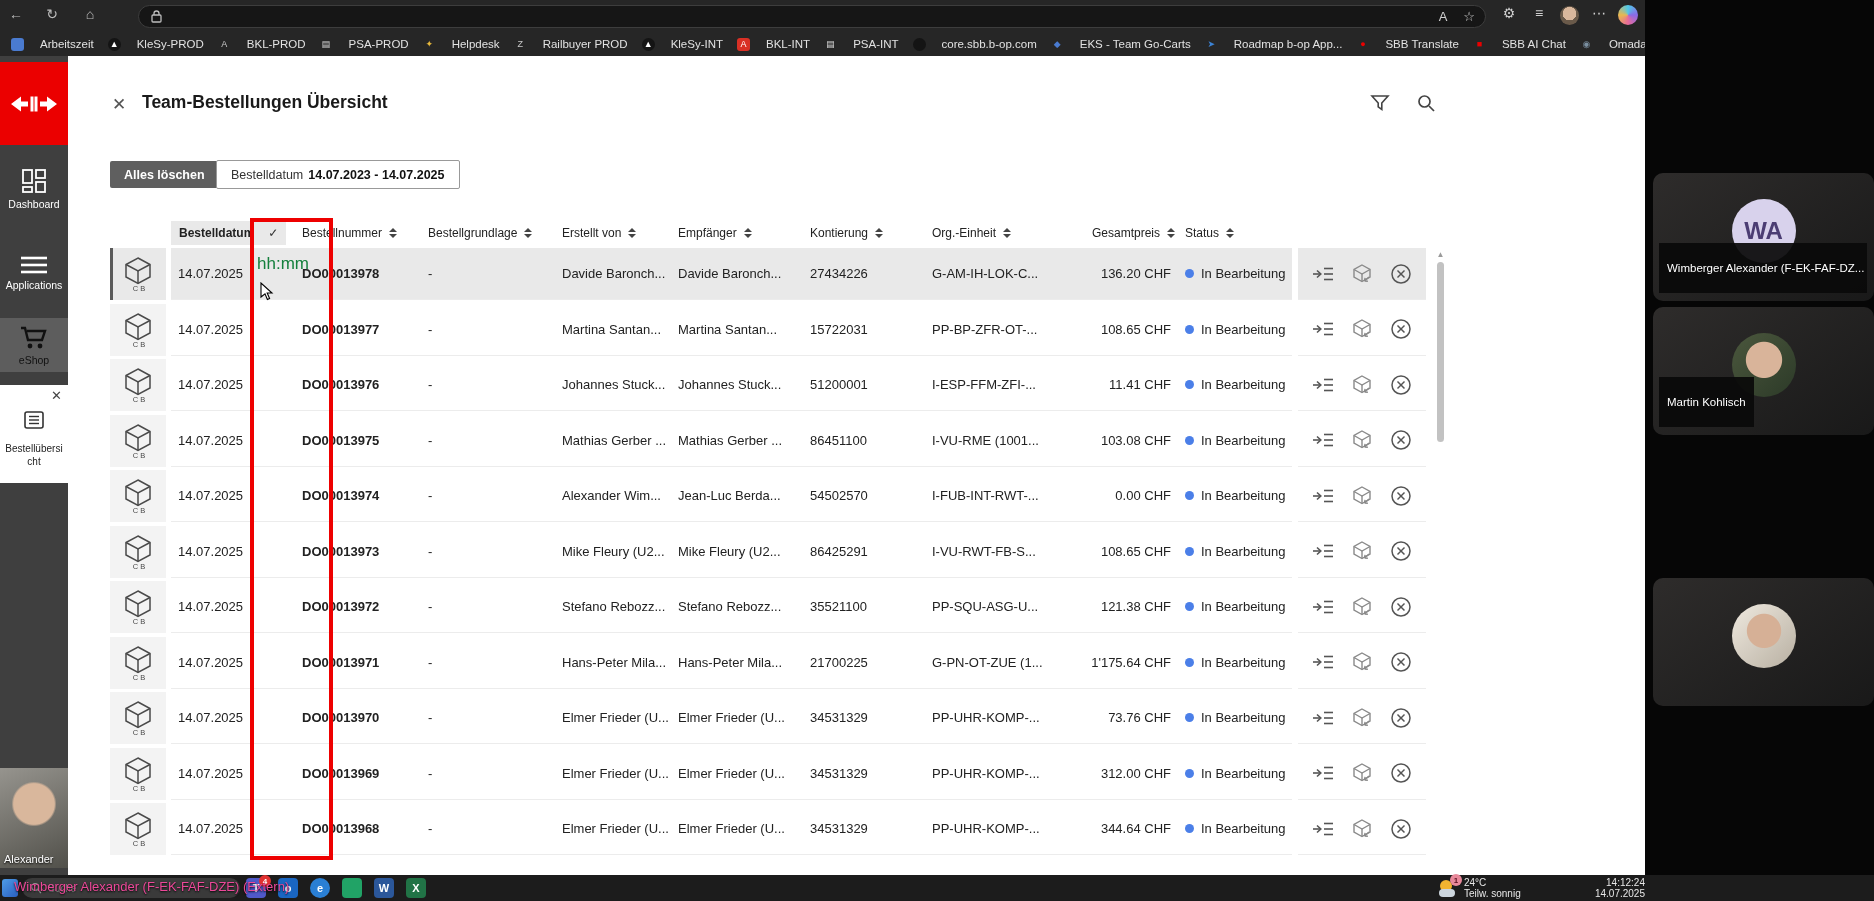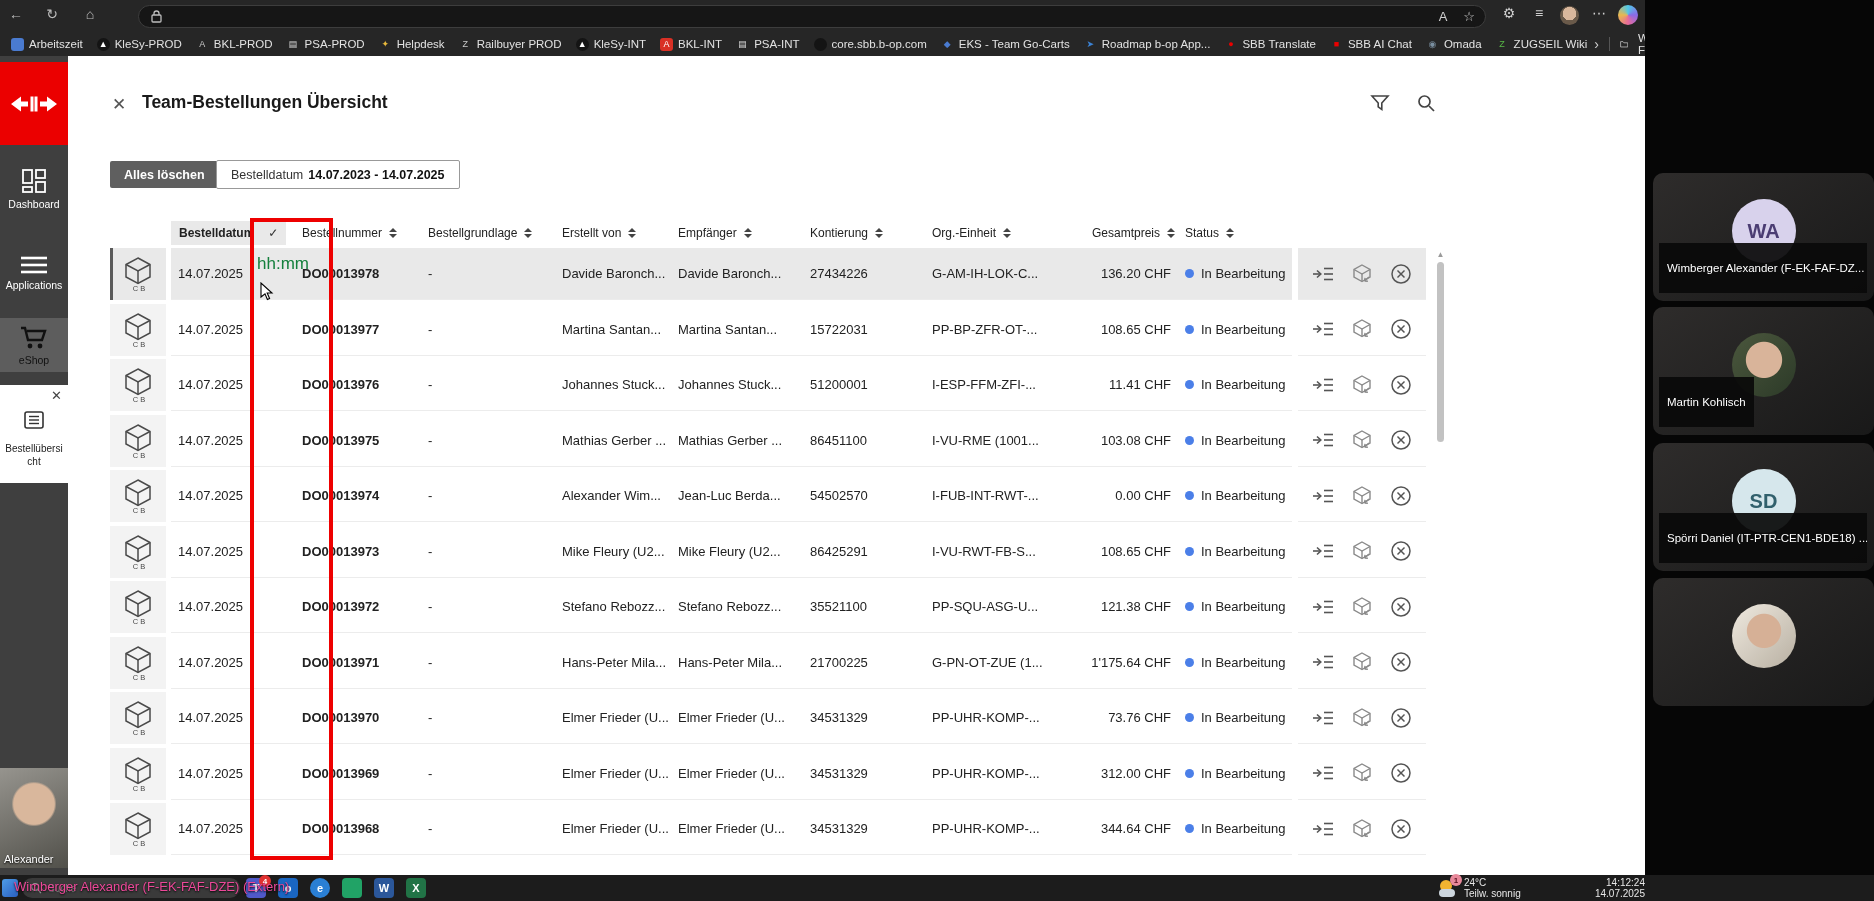--- a/index.html
+++ b/index.html
@@ -11,21 +11,21 @@
   .titlebar { position:absolute; left:0; top:0; width:100%; height:32px; background:#262626; }
   .navbtn { position:absolute; top:6px; width:24px; text-align:center; font-size:14px; color:#bdbdbd; cursor:default; }
   .urlpill { position:absolute; left:138px; top:5px; width:1348px; height:23px; background:#161616; border:1px solid #3d3d3d; border-radius:12px; display:flex; align-items:center; padding:0 12px; color:#d9d9d9; font-size:12px; white-space:nowrap; overflow:hidden; }
   .urlpill .host { font-weight:bold; color:#fff; }
   .pill-right { position:absolute; right:10px; top:0; height:21px; display:flex; align-items:center; gap:16px; color:#cfcfcf; font-size:13px; background:#161616; padding-left:8px; }
   .chrome-ic { position:absolute; top:5px; color:#cfcfcf; font-size:14px; width:22px; text-align:center; }
   .avatar-mini { position:absolute; top:6px; width:19px; height:19px; border-radius:50%; background:radial-gradient(circle at 50% 40%, #d9b79c 0 45%, #6a5a4a 46% 100%); }
   .copilot { position:absolute; top:5px; width:20px; height:20px; border-radius:50%; background:conic-gradient(#4ec9e8,#8a6ae8,#e86a9a,#e8b84e,#4ec9e8); }
 
   .bookmarks { position:absolute; left:0; top:32px; width:100%; height:24px; background:#262626; display:flex; align-items:center; padding:0 4px; }
-  .bm { display:flex; gap:5px; padding:2px 7px; color:#e2e2e2; font-size:11.5px; white-space:nowrap; }
+  .bm { display:flex; gap:16px; padding:2px 7px; color:#e2e2e2; font-size:11.5px; white-space:nowrap; }
   .bm-ic { width:13px; height:13px; border-radius:3px; display:flex; align-items:center; justify-content:center; font-size:9px; line-height:1; flex:none; }
   .bm-right { margin-left:auto; display:flex; align-items:center; gap:10px; color:#e2e2e2; font-size:11.5px; padding-right:10px; }
   .bm-sep { width:1px; height:14px; background:#555; }
   .chev { font-size:14px; color:#cfcfcf; }
 
   
   .app { position:absolute; left:0; top:56px; width:1645px; height:819px; background:#fff; overflow:hidden; }
 
   
   .rail { position:absolute; left:0; top:0; width:68px; height:100%; background:#3f3f3f; }
@@ -86,21 +86,21 @@
 
   
   .anno-box { position:absolute; left:250px; top:218px; width:83px; height:642px; border:4px solid #ee0000; z-index:40; }
   .anno-text { position:absolute; left:257px; top:254px; color:#15803d; font-size:17px; z-index:41; }
   .cursor { position:absolute; left:260px; top:282px; z-index:80; }
 
   
   .meeting { position:absolute; left:1645px; top:0; width:229px; height:875px; background:#060606; }
   .tile { position:absolute; left:8px; width:221px; height:128px; border-radius:10px; background:linear-gradient(145deg,#2e2c2b,#191919); overflow:hidden; }
   .pav { position:absolute; left:50%; top:26px; transform:translateX(-50%); width:64px; height:64px; border-radius:50%; }
-  .pav.init { display:flex; align-items:center; justify-content:center; font-size:20px; font-weight:bold; }
+  .pav.init { display:flex; align-items:center; justify-content:center; font-size:24px; font-weight:bold; }
   .pav.photo1 { background:radial-gradient(circle at 50% 42%, #d9b49a 0 36%, rgba(0,0,0,0) 38%), linear-gradient(135deg,#4b573d,#2c3a28); }
   .pav.photo2 { background:radial-gradient(circle at 50% 42%, #d6b096 0 34%, rgba(0,0,0,0) 36%), linear-gradient(135deg,#efe9df,#b8b0a2); }
   .plabel { position:absolute; left:6px; bottom:8px; background:rgba(10,10,10,.93); color:#fff; font-size:11.5px; padding:19px 8px; border-radius:0; max-width:208px; white-space:nowrap; overflow:hidden; }
 
   
   .selfview { position:absolute; left:0; top:768px; width:68px; height:100px; z-index:60; background:radial-gradient(circle at 50% 36%, #d9b79c 0 28%, rgba(0,0,0,0) 31%), linear-gradient(155deg,#96948e,#51504a); }
   .self-label { position:absolute; left:0; bottom:3px; width:100%; text-align:left; padding-left:4px; color:#fff; font-size:11px; text-shadow:0 1px 2px #000; }
 
   
   .taskbar { position:absolute; left:0; top:875px; width:1874px; height:26px; background:#1c1c1c; z-index:70; }
@@ -1019,24 +1019,20 @@
 
 <div class="meeting">
     <div class="tile" style="top: 173px;">
     <span class="pav init" style="background: rgb(216, 210, 236); color: rgb(75, 61, 115);">WA</span>
     <span class="plabel">Wimberger Alexander (F-EK-FAF-DZ...</span>
   </div>
     <div class="tile" style="top: 307px; text-align: center;">
     <span class="pav photo1"></span>
     <span class="plabel">Martin Kohlisch</span>
   </div>
-    <div class="tile" style="top: 443px;">
-    <span class="pav init" style="background: rgb(214, 231, 236); color: rgb(49, 96, 108);">SD</span>
-    <span class="plabel">Spörri Daniel (IT-PTR-CEN1-BDE18) ...</span>
-  </div>
     <div class="tile" style="top: 578px;">
     <span class="pav photo2"></span>
 
   </div>
   </div>
 
 <div class="selfview">
   <span class="self-label">Alexander</span>
 </div>
 

